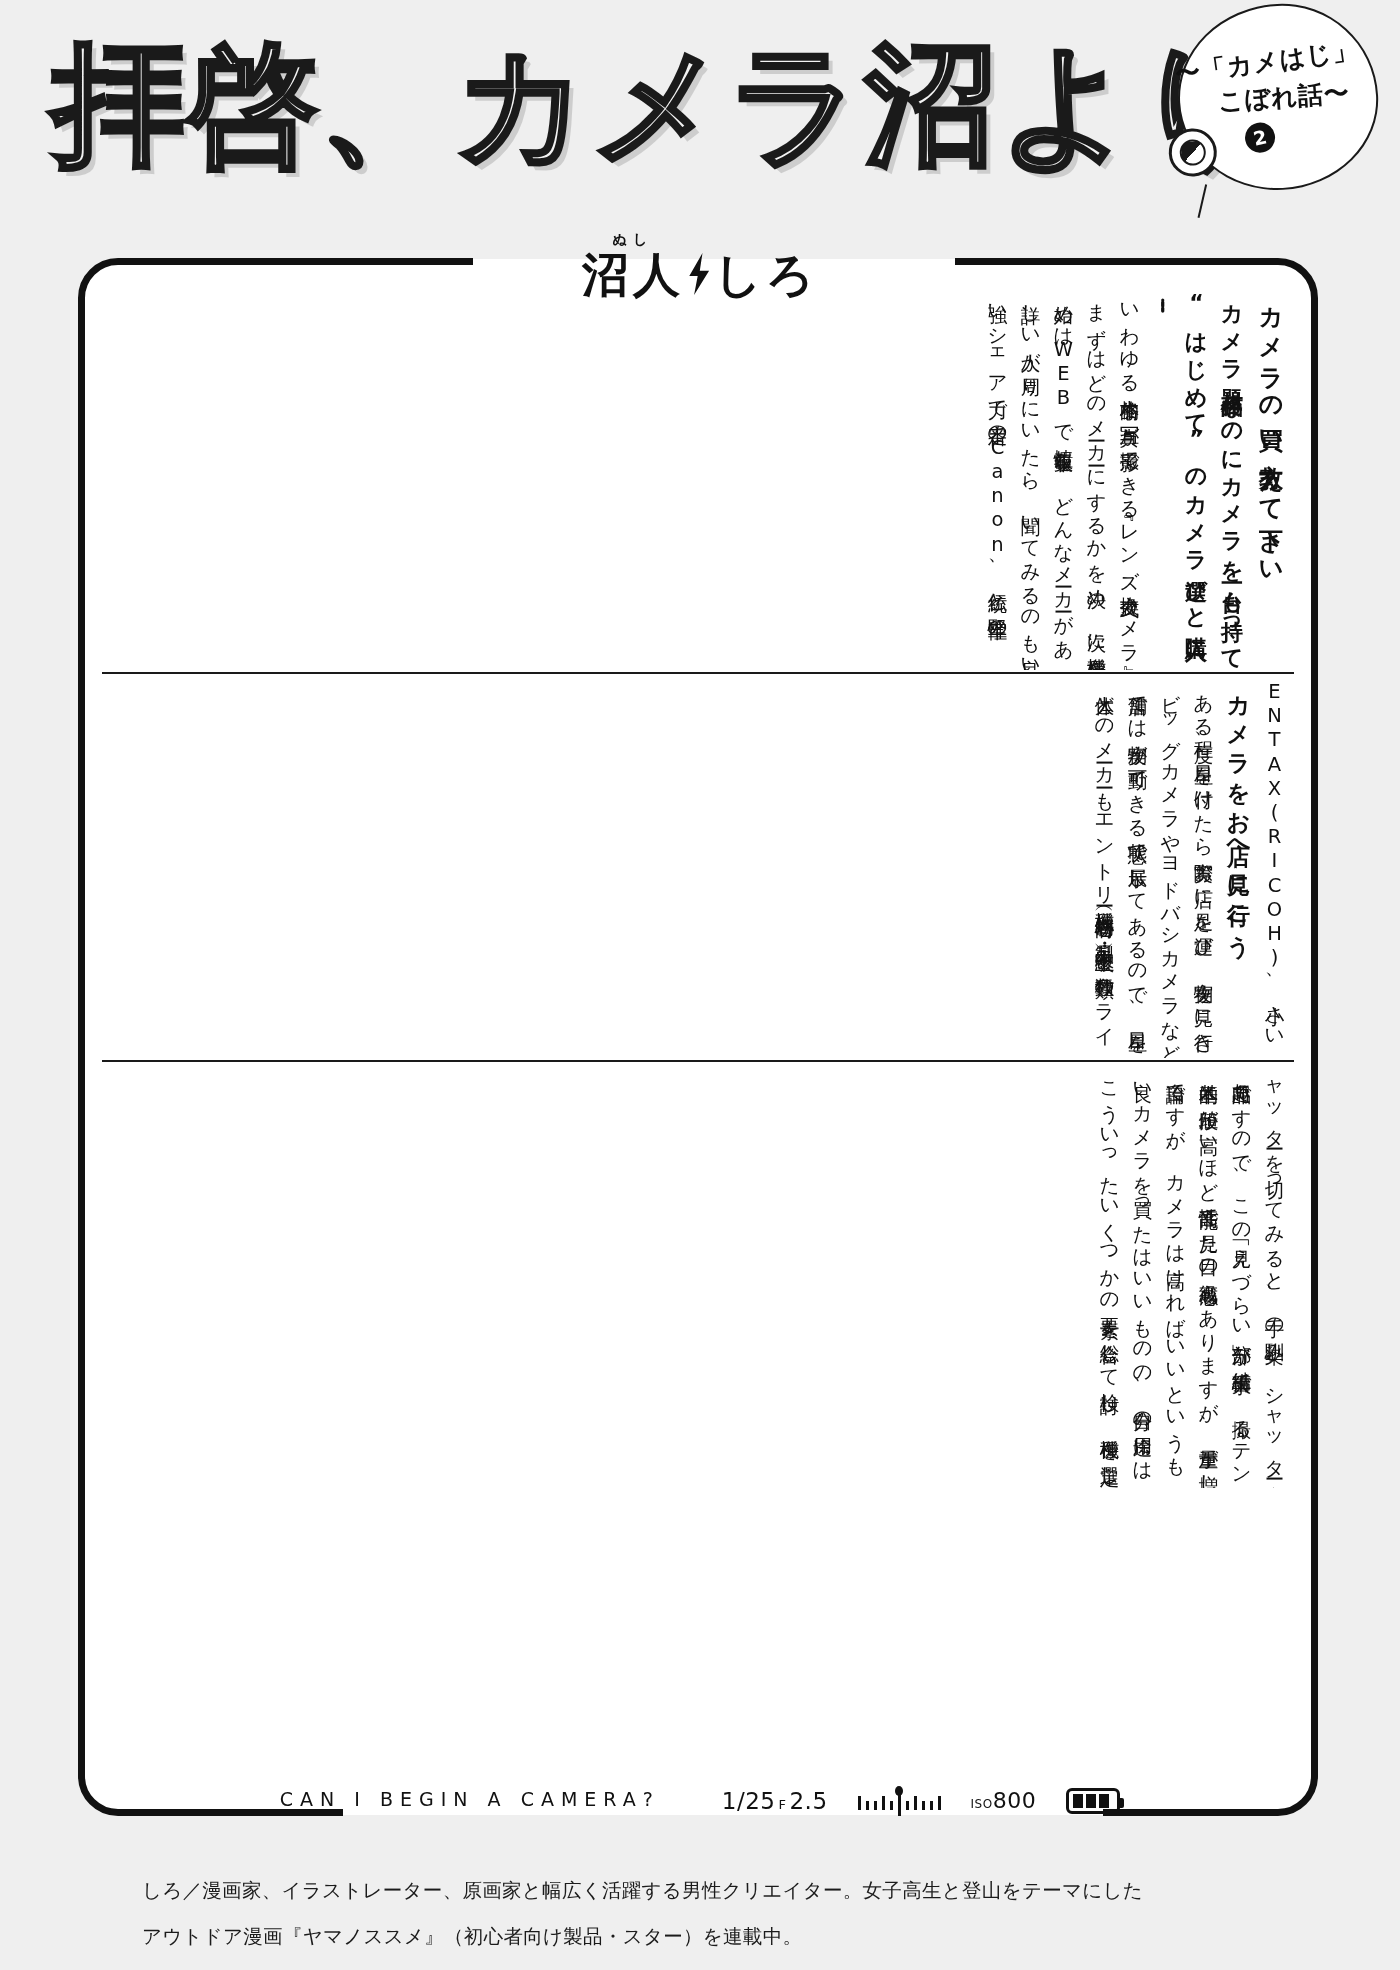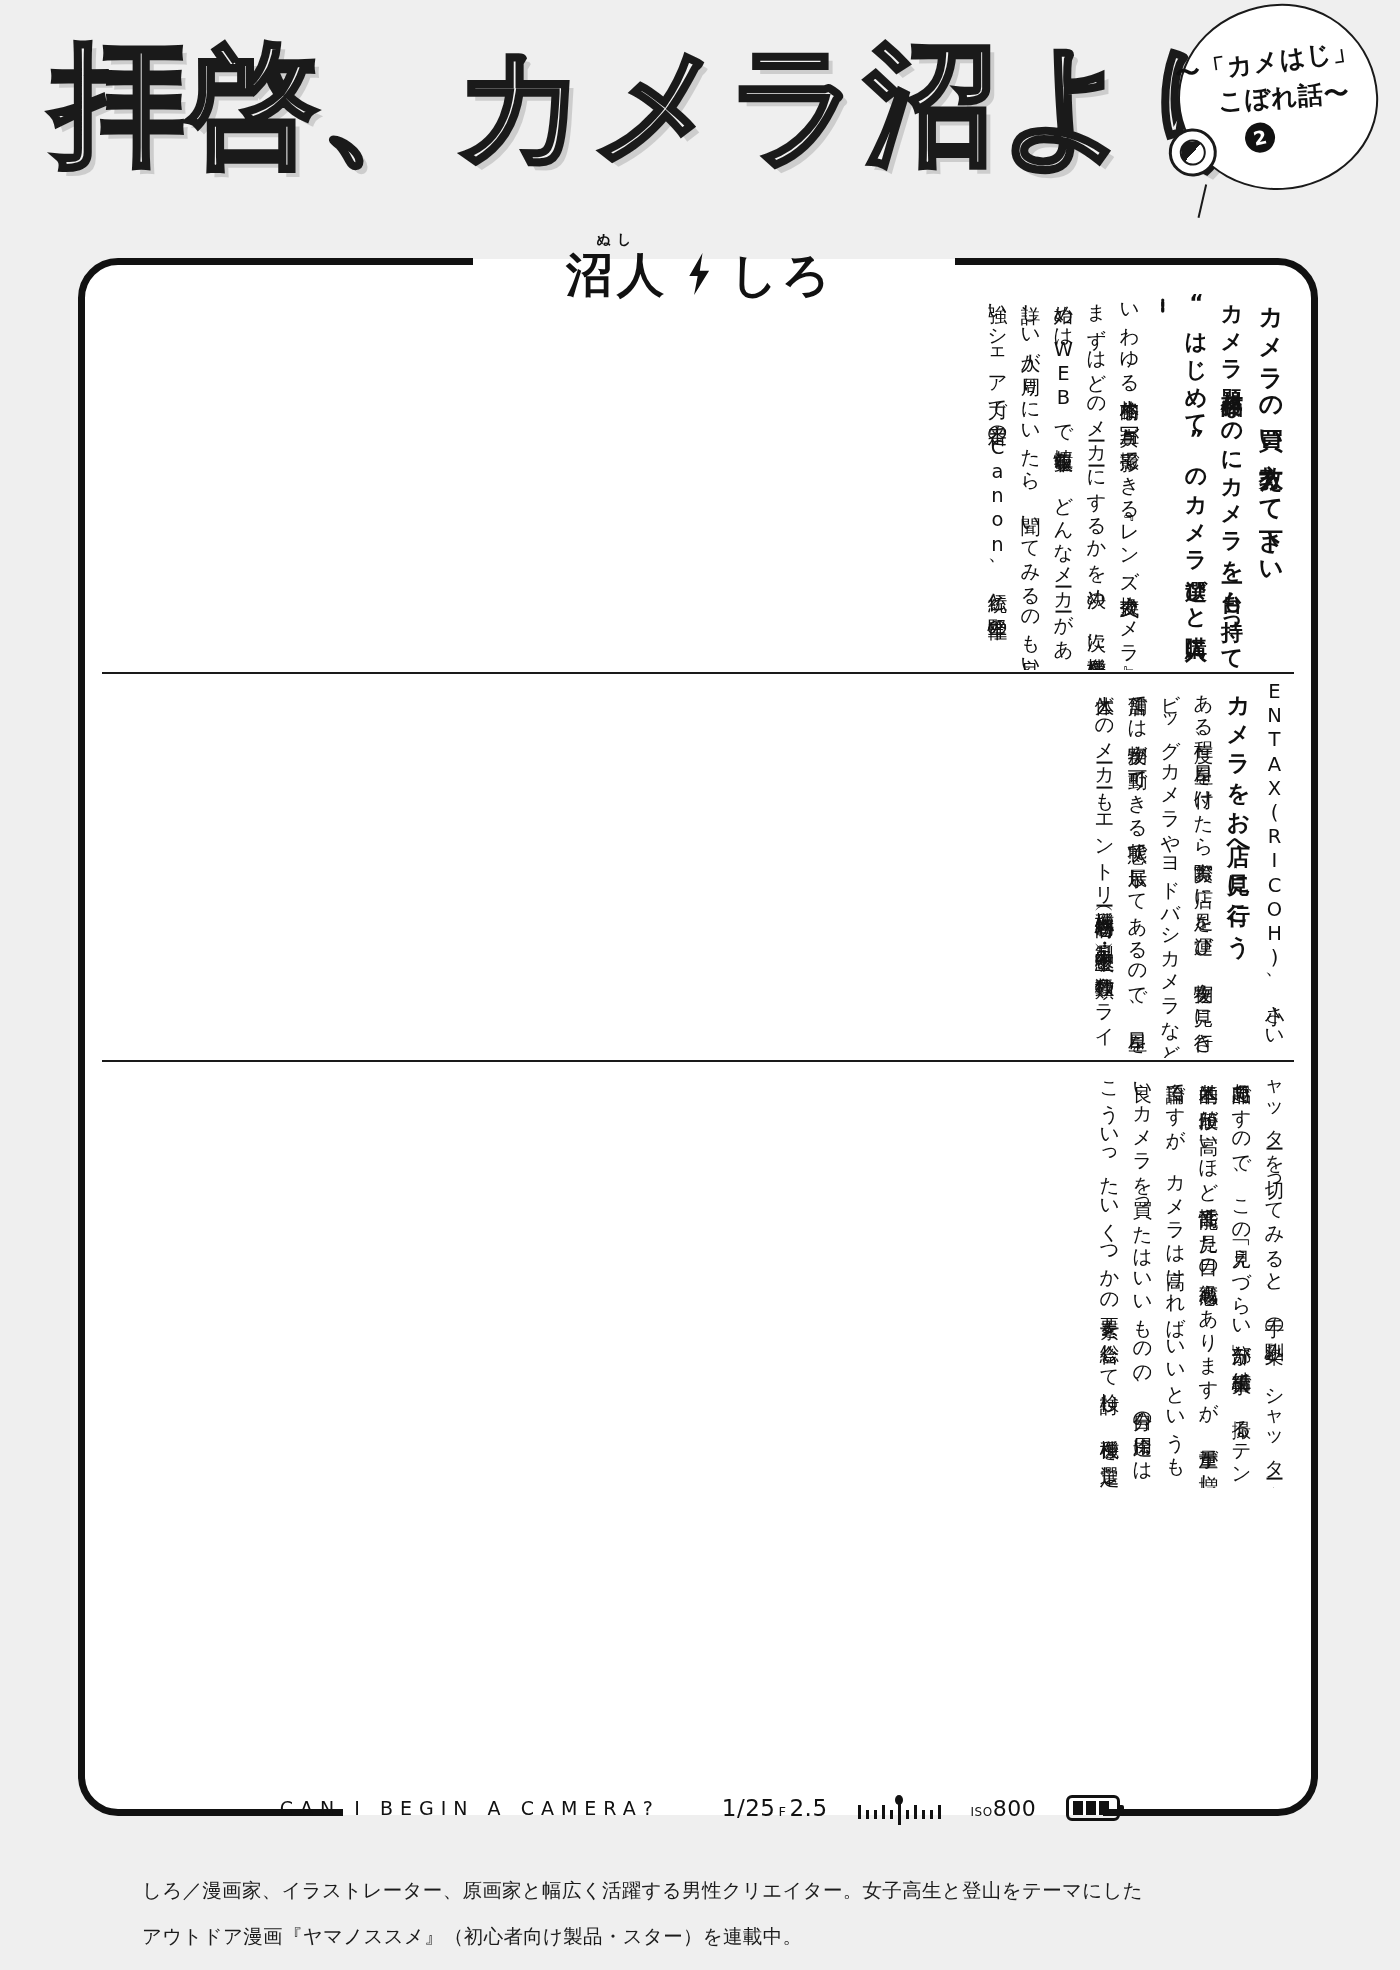--- a/index.html
+++ b/index.html
@@ -105,21 +105,21 @@
   .frame-notch-b2{
     position:absolute;left:258px;bottom:-6px;
     width:760px;height:22px;background:#ffffff;
   }
 
   
   .byline{
     position:absolute;left:0;right:0;top:243px;
     height:62px;
     display:flex;align-items:center;justify-content:center;
-    gap:16px;z-index:6;
+    z-index:6;
   }
   .byline-word{
     position:relative;
     font-size:47px;font-weight:700;color:#111;
     letter-spacing:4px;line-height:1;
   }
   .ruby{
     position:absolute;left:0;right:0;top:-19px;
     font-size:14px;font-weight:700;letter-spacing:6px;
     text-align:center;color:#111;
@@ -172,21 +172,21 @@
     font-weight:700;font-size:24px;letter-spacing:3px;width:40px;
   }
   .vcol.sec{
     font-weight:700;font-size:23px;letter-spacing:2.6px;width:38px;
   }
 
   
   .readout{
     position:absolute;left:0;right:0;bottom:142px;
     height:40px;
-    display:flex;align-items:center;justify-content:center;
+    display:flex;align-items:flex-start;justify-content:center;
     gap:30px;z-index:6;
   }
   .ro-text{
     font-size:19px;font-weight:500;letter-spacing:7px;color:#111;
     font-family:"DejaVu Sans","Liberation Sans",sans-serif;
   }
   .ro-exp{
     font-size:23px;font-weight:500;color:#111;letter-spacing:0.5px;
     display:flex;align-items:baseline;gap:3px;margin-left:32px;
   }

